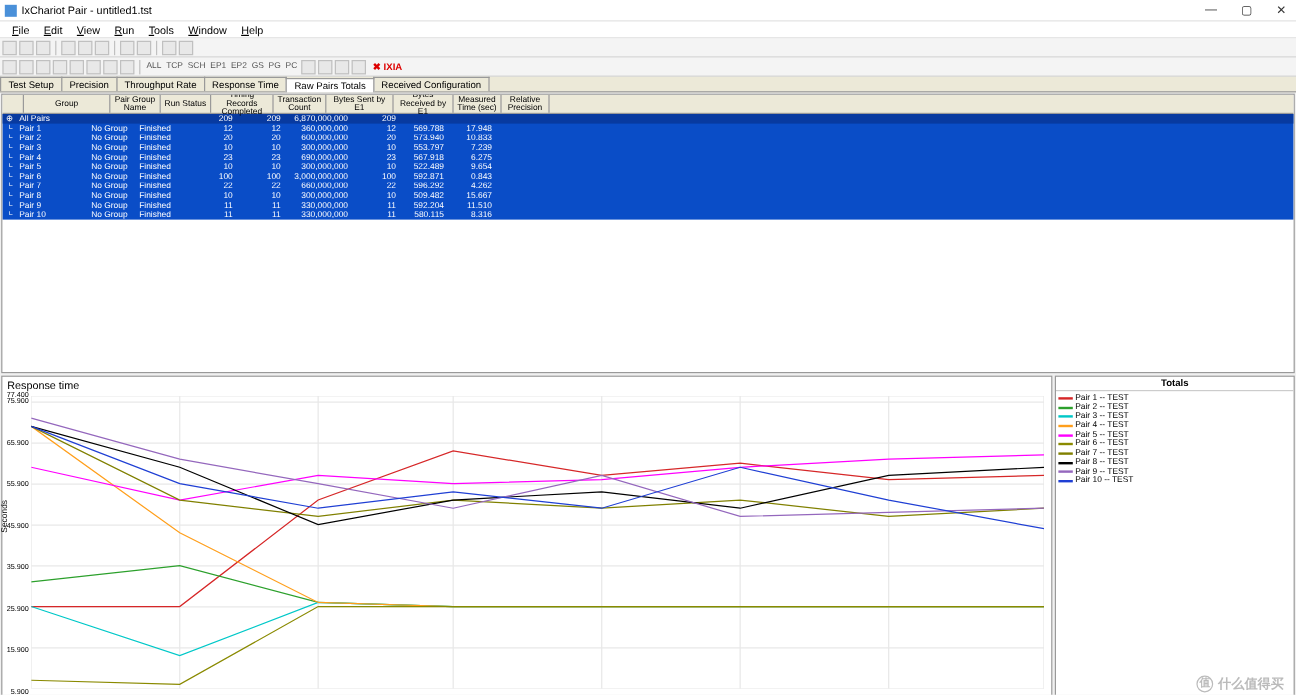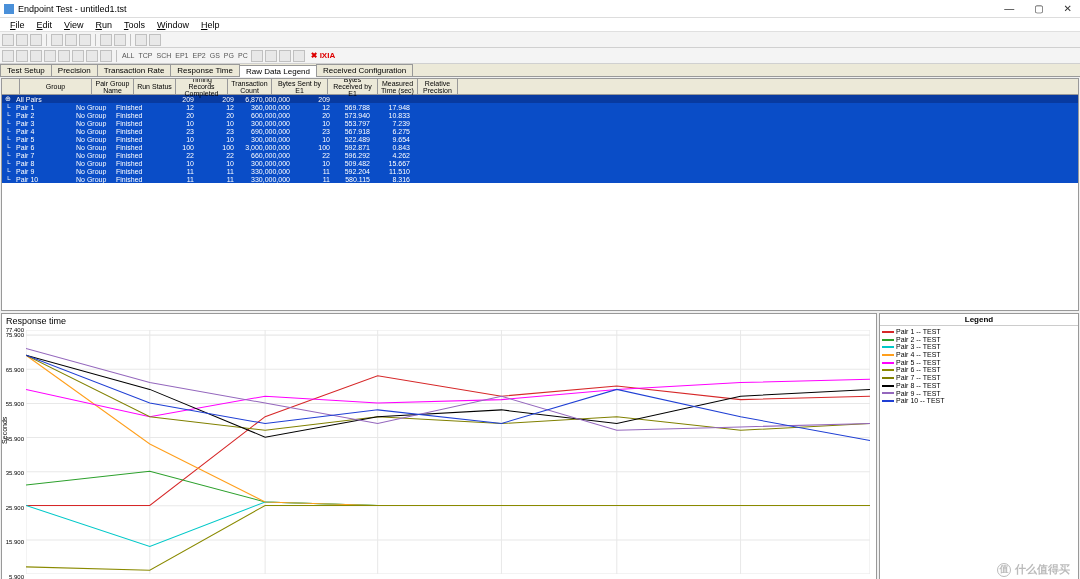--- a/index.html
+++ b/index.html
@@ -42,21 +42,21 @@
 .watermark .wm-icon { width:14px; height:14px; border:1px solid #bbb; border-radius:50%; display:flex; align-items:center; justify-content:center; font-size:9px;}
 
 .c0{width:18px}.c1{width:72px}.c2{width:42px}.c3{width:42px}.c4{width:52px}.c5{width:44px}.c6{width:56px}.c7{width:50px}.c8{width:40px}.c9{width:40px}
 .cA{width:12px;text-align:center}.cB{width:60px}.cC{width:40px}.cD{width:42px}.cE{width:40px;text-align:right}.cF{width:40px;text-align:right}.cG{width:56px;text-align:right}.cH{width:40px;text-align:right}.cI{width:40px;text-align:right}.cJ{width:40px;text-align:right}
 </style>
 </head>
 <body>
 
 <div class="titlebar">
   <span class="icon"></span>
-  <span>Endpoint Test - untitled1.tst</span>
+  <span>IxChariot Pair - untitled1.tst</span>
   <div class="btns">
     <span>—</span>
     <span>▢</span>
     <span>✕</span>
   </div>
 </div>
 
 <div class="menubar" id="menubar">
     <span><u>F</u>ile</span>
     <span><u>E</u>dit</span>
@@ -104,23 +104,23 @@
     <span class="tb-btn"></span>
     <span class="tb-btn"></span>
     <span class="tb-btn"></span>
     <span class="tb-btn"></span>
     <span class="brand">✖ IXIA</span>
   </div>
 
 <div class="tabs" id="tabs">
     <div class="tab">Test Setup</div>
     <div class="tab">Precision</div>
-    <div class="tab">Transaction Rate</div>
+    <div class="tab">Throughput Rate</div>
     <div class="tab">Response Time</div>
-    <div class="tab active">Raw Data Legend</div>
+    <div class="tab active">Raw Pairs Totals</div>
     <div class="tab">Received Configuration</div>
   </div>
 
 <div class="grid-area">
   <div class="grid-hdr">
     <div class="c0"></div>
     <div class="c1">Group</div>
     <div class="c2">Pair Group Name</div>
     <div class="c3">Run Status</div>
     <div class="c4">Timing Records Completed</div>
@@ -306,21 +306,21 @@
         <path d="M0,58.4055944055944 L121.73333333333333,85.25874125874125 L235.16666666666666,65.11888111888112 L345.83333333333337,71.83216783216781 L467.56666666666666,68.47552447552448 L581,58.4055944055944 L702.7333333333333,51.69230769230771 L830,48.33566433566432" stroke="#ff00ff" fill="none" stroke-width="1"></path>
         <path d="M0,232.95104895104896 L121.73333333333333,236.30769230769232 L235.16666666666666,172.53146853146853 L345.83333333333337,172.53146853146853 L467.56666666666666,172.53146853146853 L581,172.53146853146853 L702.7333333333333,172.53146853146853 L830,172.53146853146853" stroke="#8a8a00" fill="none" stroke-width="1"></path>
         <path d="M0,24.839160839160854 L121.73333333333333,85.25874125874125 L235.16666666666666,98.68531468531467 L345.83333333333337,85.25874125874125 L467.56666666666666,91.97202797202797 L581,85.25874125874125 L702.7333333333333,98.68531468531467 L830,91.97202797202797" stroke="#808000" fill="none" stroke-width="1"></path>
         <path d="M0,24.839160839160854 L121.73333333333333,58.4055944055944 L235.16666666666666,105.39860139860139 L345.83333333333337,85.25874125874125 L467.56666666666666,78.54545454545453 L581,91.97202797202797 L702.7333333333333,65.11888111888112 L830,58.4055944055944" stroke="#000000" fill="none" stroke-width="1"></path>
         <path d="M0,18.125874125874134 L121.73333333333333,51.69230769230771 L235.16666666666666,71.83216783216781 L345.83333333333337,91.97202797202797 L467.56666666666666,65.11888111888112 L581,98.68531468531467 L702.7333333333333,95.3286713286713 L830,91.97202797202797" stroke="#9467bd" fill="none" stroke-width="1"></path>
         <path d="M0,24.839160839160854 L121.73333333333333,71.83216783216781 L235.16666666666666,91.97202797202797 L345.83333333333337,78.54545454545453 L467.56666666666666,91.97202797202797 L581,58.4055944055944 L702.7333333333333,85.25874125874125 L830,108.75524475524475" stroke="#1f3fd4" fill="none" stroke-width="1"></path>
       </svg>
 
   </div>
   <div class="legend-pane">
-    <div class="legend-hdr">Legend</div>
+    <div class="legend-hdr">Totals</div>
     <div class="legend-items" id="legend">
         <div>
           <span class="legend-sw" style="background:#d62728"></span>
           <span>Pair 1 -- TEST</span>
         </div>
         <div>
           <span class="legend-sw" style="background:#2ca02c"></span>
           <span>Pair 2 -- TEST</span>
         </div>
         <div>

